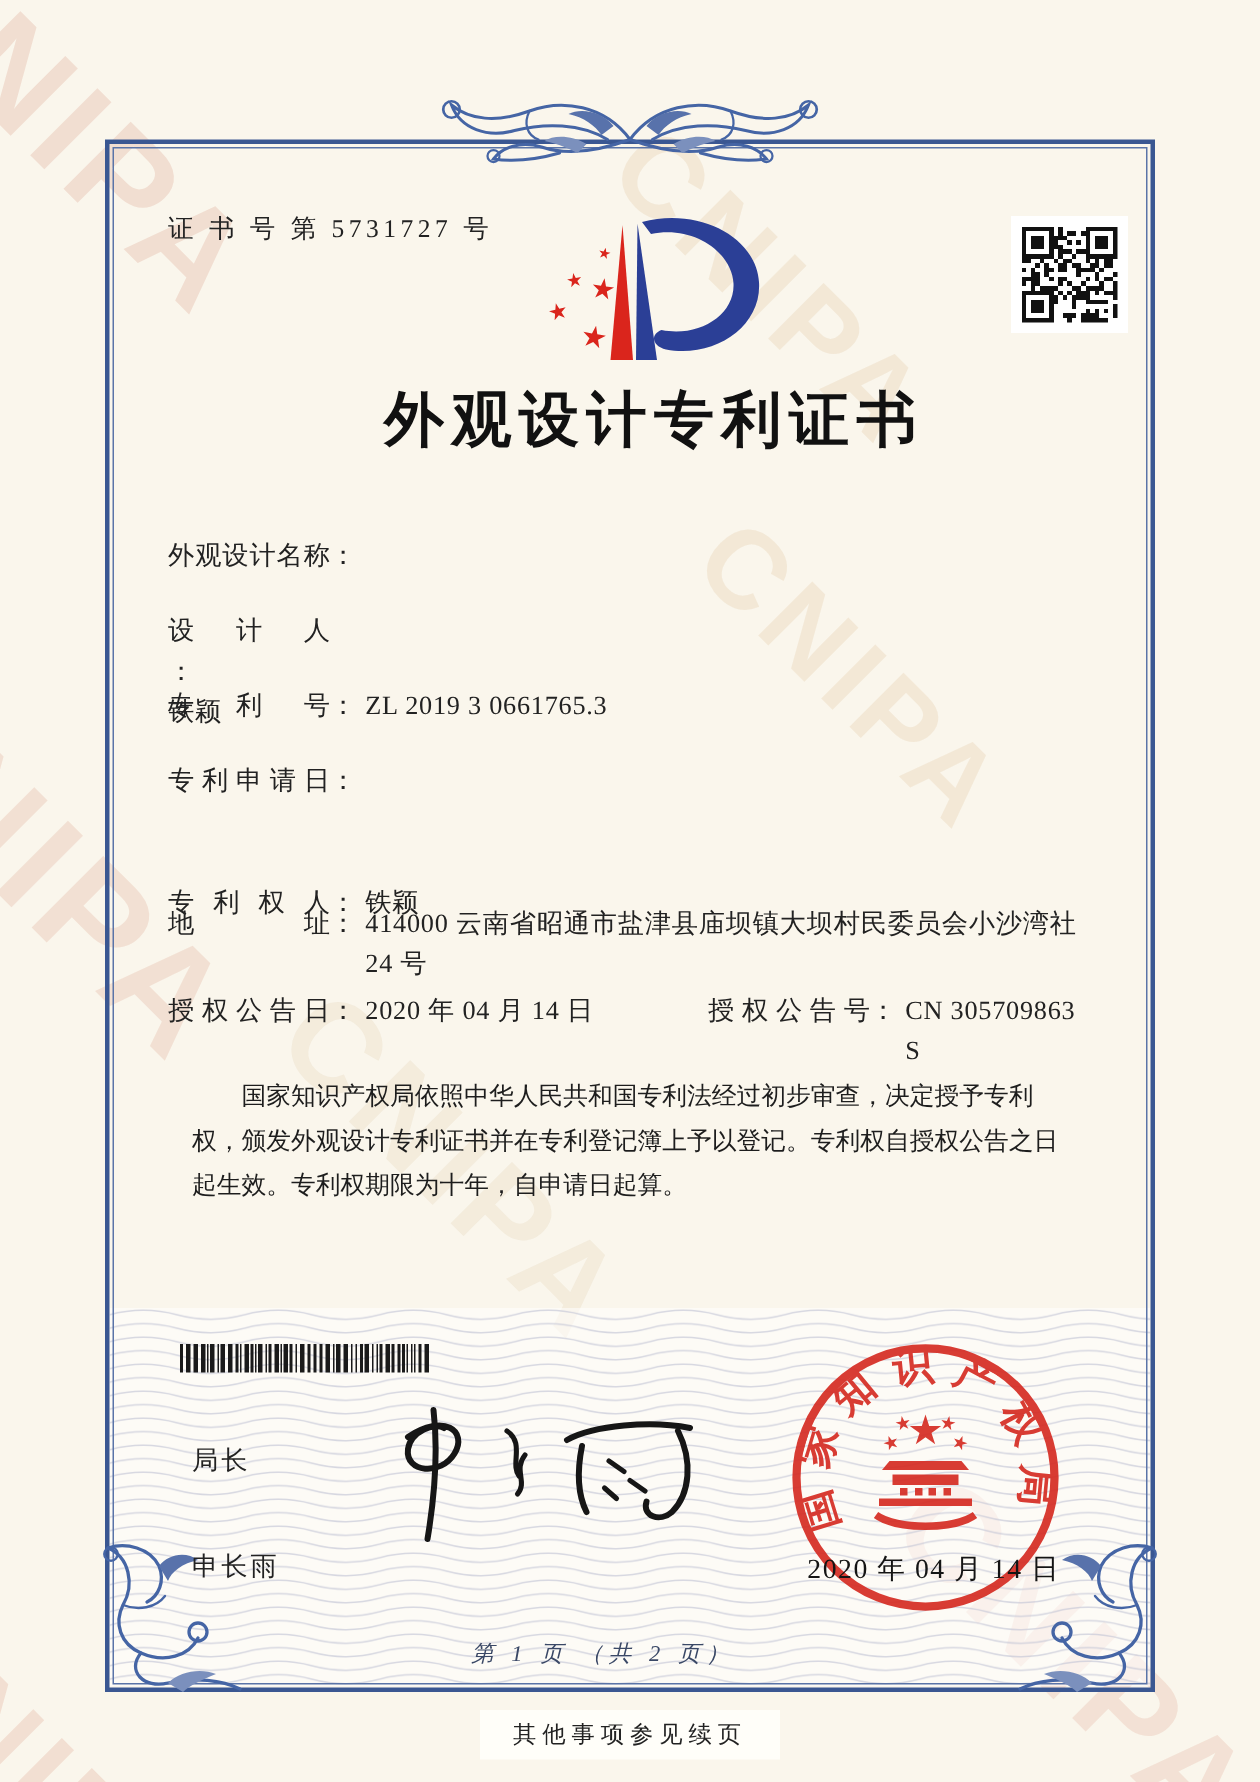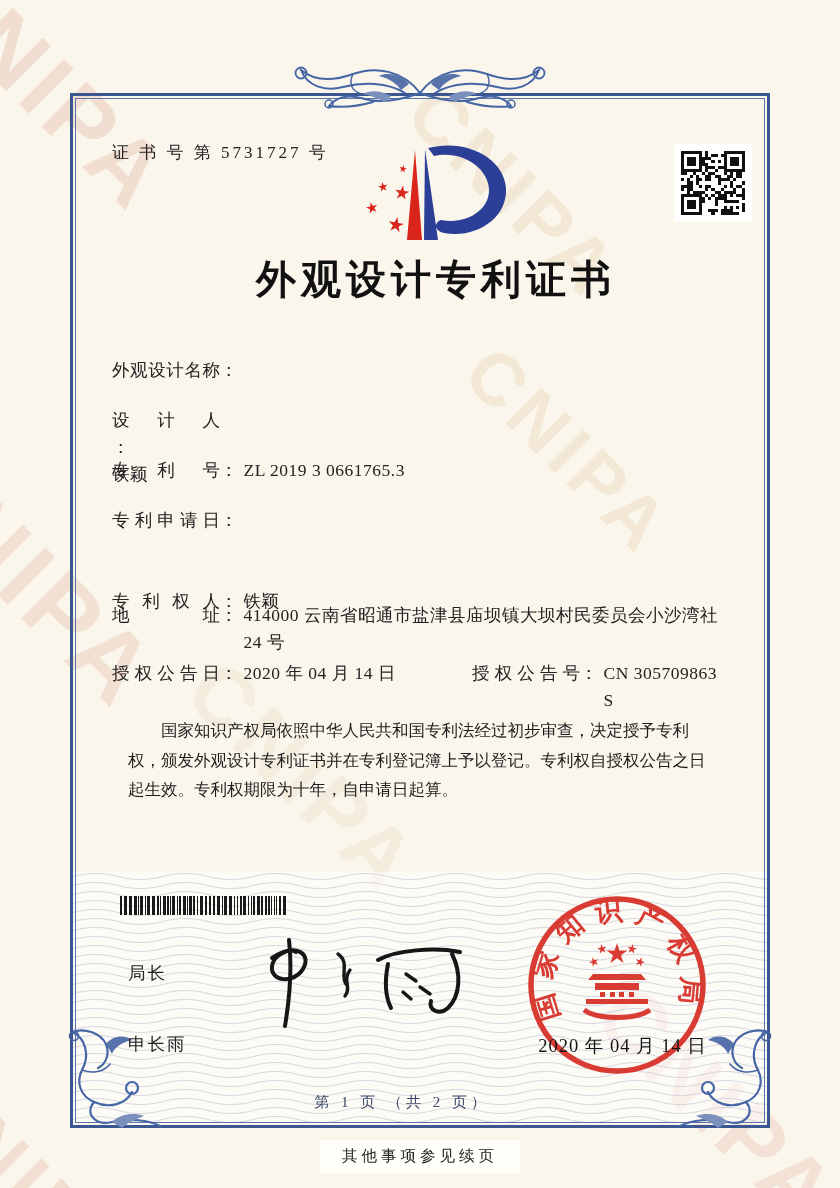--- a/index.html
+++ b/index.html
@@ -53,21 +53,21 @@
   .sig-hand{position:absolute;left:238px;top:934px;z-index:6;}
   
   .seal{position:absolute;left:524px;top:892px;z-index:6;}
   .seal-date{
     position:absolute;left:520px;top:1033px;width:205px;text-align:center;
     font-size:18.5px;letter-spacing:1px;color:#141414;z-index:7;
   }
   
   .page-ind{
     position:absolute;left:0;width:804px;top:1093px;text-align:center;
-    font-size:15px;letter-spacing:4px;color:#3a4866;z-index:5;
+    font-size:15px;letter-spacing:4px;color:#3a4866;z-index:5;font-style:italic;
   }
   .footer-note{
     position:absolute;left:0;width:840px;top:1140px;text-align:center;z-index:5;
   }
   .footer-note span{
     display:inline-block;background:#fffef9;padding:6px 22px;
     font-size:15.5px;letter-spacing:4px;color:#222;
   }
 </style>
 </head>

